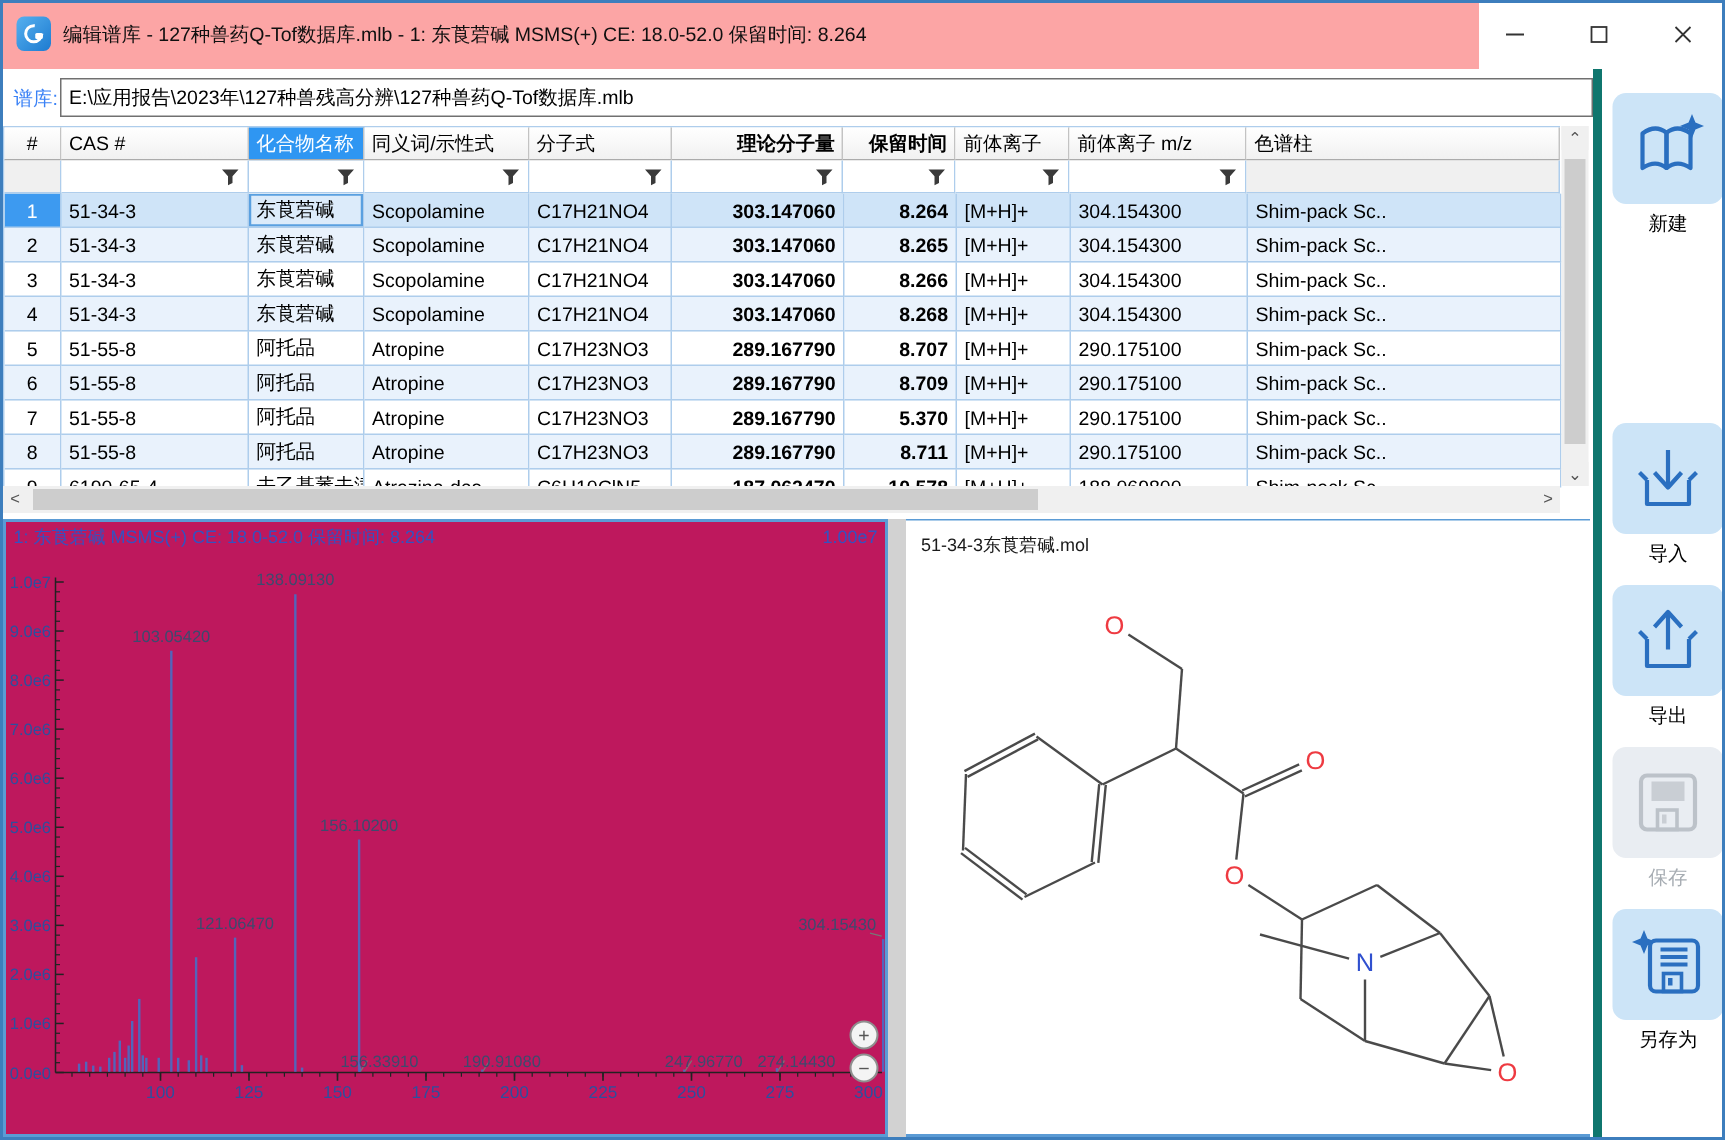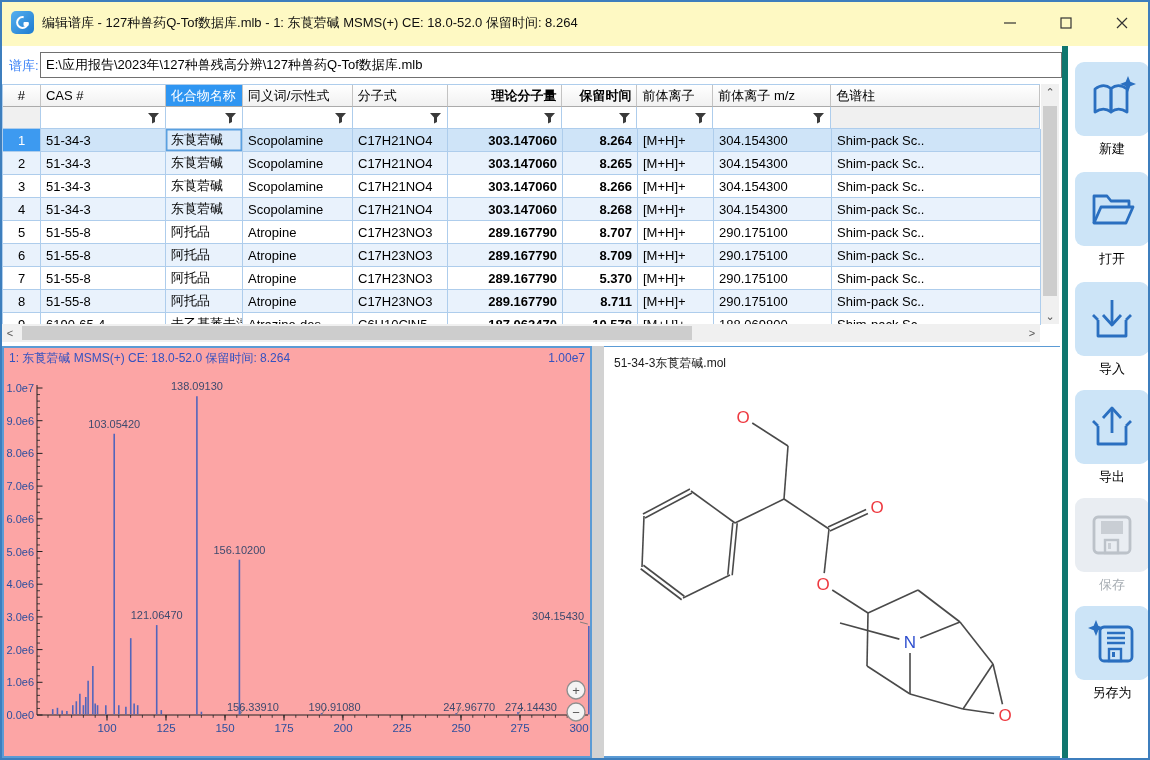--- a/index.html
+++ b/index.html
@@ -1,18 +1,18 @@
 <!DOCTYPE html>
 <html><head>
 <meta charset="utf-8">
 <style>
   html,body{margin:0;padding:0;background:#9a9a9a;font-family:"Liberation Sans","DejaVu Sans",sans-serif;}
   .window{position:relative;width:1150px;height:760px;background:#fff;border:2px solid #3d7ebd;box-sizing:border-box;overflow:hidden;}
   
-  .titlebar{position:absolute;left:0;top:0;width:1146px;height:44px;background:#fef9c3;}
+  .titlebar{position:absolute;left:0;top:0;width:984px;height:44px;background:#fca5a5;}
   .appicon{position:absolute;left:9px;top:9px;width:23px;height:23px;border-radius:5px;
     background:linear-gradient(135deg,#56b0ef,#1d7bd0);}
   .appicon svg{position:absolute;left:3px;top:3px;}
   .title-text{position:absolute;left:40px;top:12px;font-size:13px;color:#101010;white-space:nowrap;}
   .winbtn{position:absolute;top:6px;width:40px;height:30px;display:flex;align-items:center;justify-content:center;}
   .winbtn svg{display:block;}
   
   .libbar{position:absolute;left:0;top:44px;width:1058px;height:38px;}
   .lib-label{position:absolute;left:7px;top:11px;font-size:13px;color:#3b82f6;}
   .lib-input{position:absolute;left:38px;top:6px;width:1010px;height:24px;border:1px solid #707070;
@@ -41,21 +41,21 @@
   .sb-btn{position:absolute;background:#f0f0f0;color:#555;font-size:11px;display:flex;align-items:center;justify-content:center;}
   .sb-thumb{position:absolute;background:#cdcdcd;}
   
   .toolbar{position:absolute;left:1060px;top:44px;width:86px;height:712px;border-left:6px solid #0f766e;background:#fff;}
   .tool-btn{position:absolute;left:6px;width:76px;text-align:center;}
   .tool-ic{width:74px;height:74px;margin:0 auto;background:#cce4f7;border-radius:9px;display:flex;align-items:center;justify-content:center;}
   .tool-btn .lbl{display:block;margin-top:4px;font-size:13px;color:#000;}
   .tool-btn.disabled .tool-ic{background:#e9edf2;}
   .tool-btn.disabled .lbl{color:#a7adb3;}
   
-  .spec-panel{position:absolute;left:0;top:344px;width:590px;height:412px;border:2px solid #5b9bd5;box-sizing:border-box;background:#fca5a5;text-align:center;}
+  .spec-panel{position:absolute;left:0;top:344px;width:590px;height:412px;border:2px solid #5b9bd5;box-sizing:border-box;background:#be185d;text-align:center;}
   .splitter{position:absolute;left:590px;top:344px;width:12px;height:412px;background:#d2d2d2;}
   .mol-panel{position:absolute;left:602px;top:344px;width:456px;height:412px;border-top:1px solid #5b9bd5;border-bottom:2px solid #5b9bd5;box-sizing:border-box;background:#fff;}
   .mol-label{position:absolute;left:10px;top:8px;font-size:12px;color:#1a1a1a;}
 </style>
 </head>
 <body>
 
 <div class="window">
 
   <div class="titlebar">
@@ -272,29 +272,20 @@
   <div class="toolbar">
     <div class="tool-btn" style="top:16px;">
       <div class="tool-ic">
           <svg width="48" height="48" viewBox="0 0 48 48">
         <path d="M7,14 C13,9.5 18,9.5 23,13.5 L23,37 C18,33 13,33 7,37 Z" fill="none" stroke="#2a6fc0" stroke-width="2.8" stroke-linejoin="round"></path>
         <path d="M39,14 C33,9.5 28,9.5 23,13.5 L23,37 C28,33 33,33 39,37 Z" fill="none" stroke="#2a6fc0" stroke-width="2.8" stroke-linejoin="round"></path>
         <path d="M40,1 L42.3,6.7 L48,9 L42.3,11.3 L40,17 L37.7,11.3 L32,9 L37.7,6.7 Z" fill="#2a6fc0"></path>
       </svg>
         </div>
       <span class="lbl">新建</span>
-    </div>
-    <div class="tool-btn" style="top:126px;">
-      <div class="tool-ic">
-          <svg width="48" height="48" viewBox="0 0 48 48">
-        <path d="M6,38 L6,11 L19,11 L23,16 L41,16 L41,22" fill="none" stroke="#2a6fc0" stroke-width="2.8" stroke-linejoin="round"></path>
-        <path d="M6,38 L13,22 L45,22 L38,38 Z" fill="none" stroke="#2a6fc0" stroke-width="2.8" stroke-linejoin="round"></path>
-      </svg>
-        </div>
-      <span class="lbl">打开</span>
     </div>
     <div class="tool-btn" style="top:236px;">
       <div class="tool-ic">
           <svg width="48" height="48" viewBox="0 0 48 48">
         <path d="M10,25 L5,20 M38,25 L43,20 M10,25 L10,41 L38,41 L38,25" fill="none" stroke="#2a6fc0" stroke-width="2.8" stroke-linejoin="round"></path>
         <path d="M24,5 L24,28" stroke="#2a6fc0" stroke-width="2.8"></path>
         <path d="M15,20 L24,30 L33,20" fill="none" stroke="#2a6fc0" stroke-width="2.8" stroke-linejoin="round"></path>
       </svg>
         </div>
       <span class="lbl">导入</span>

